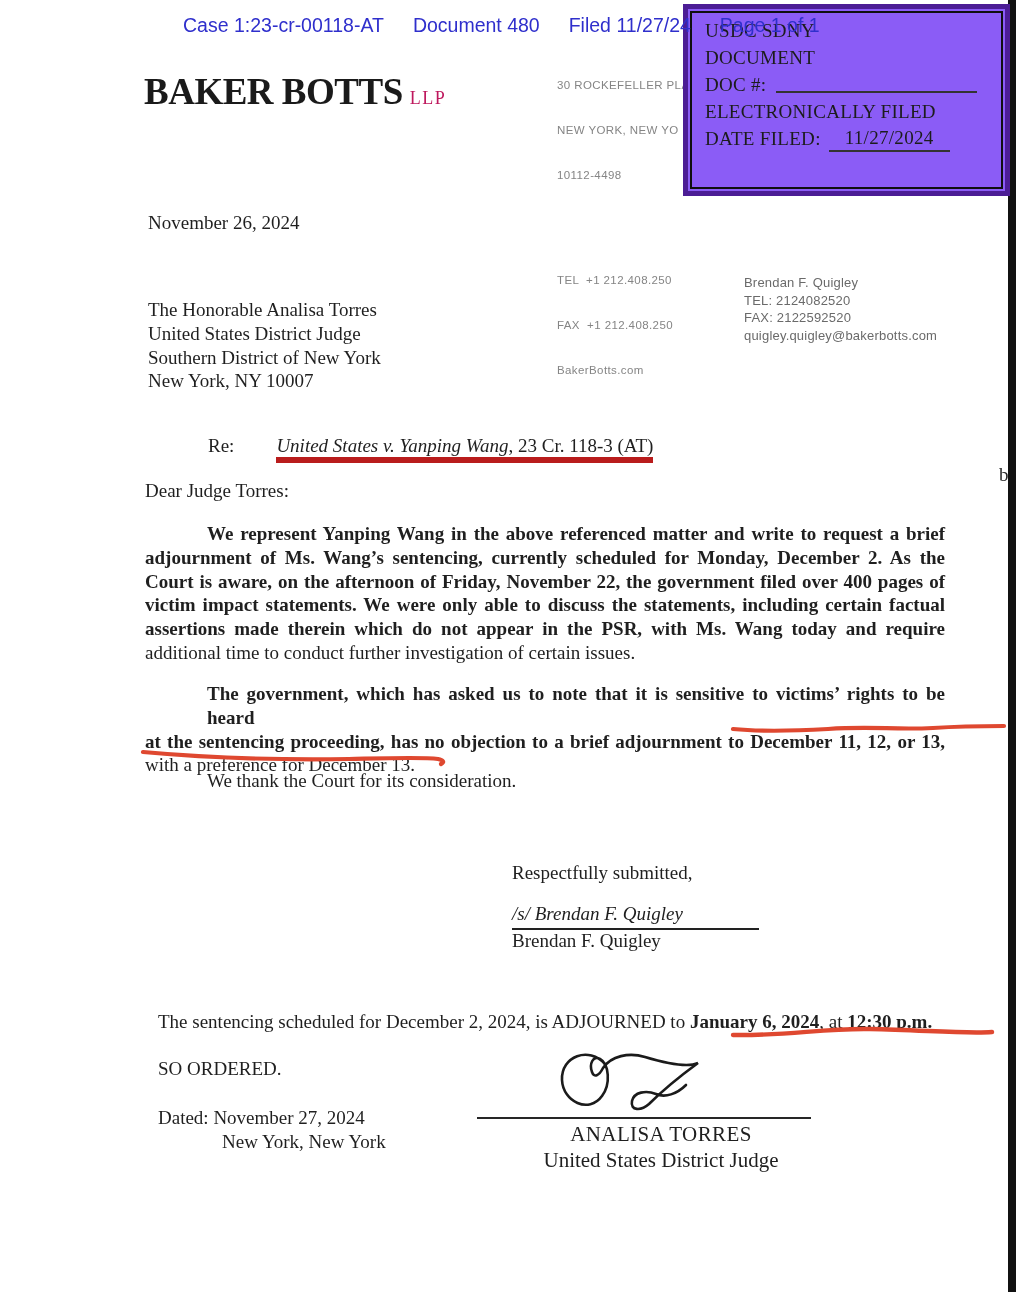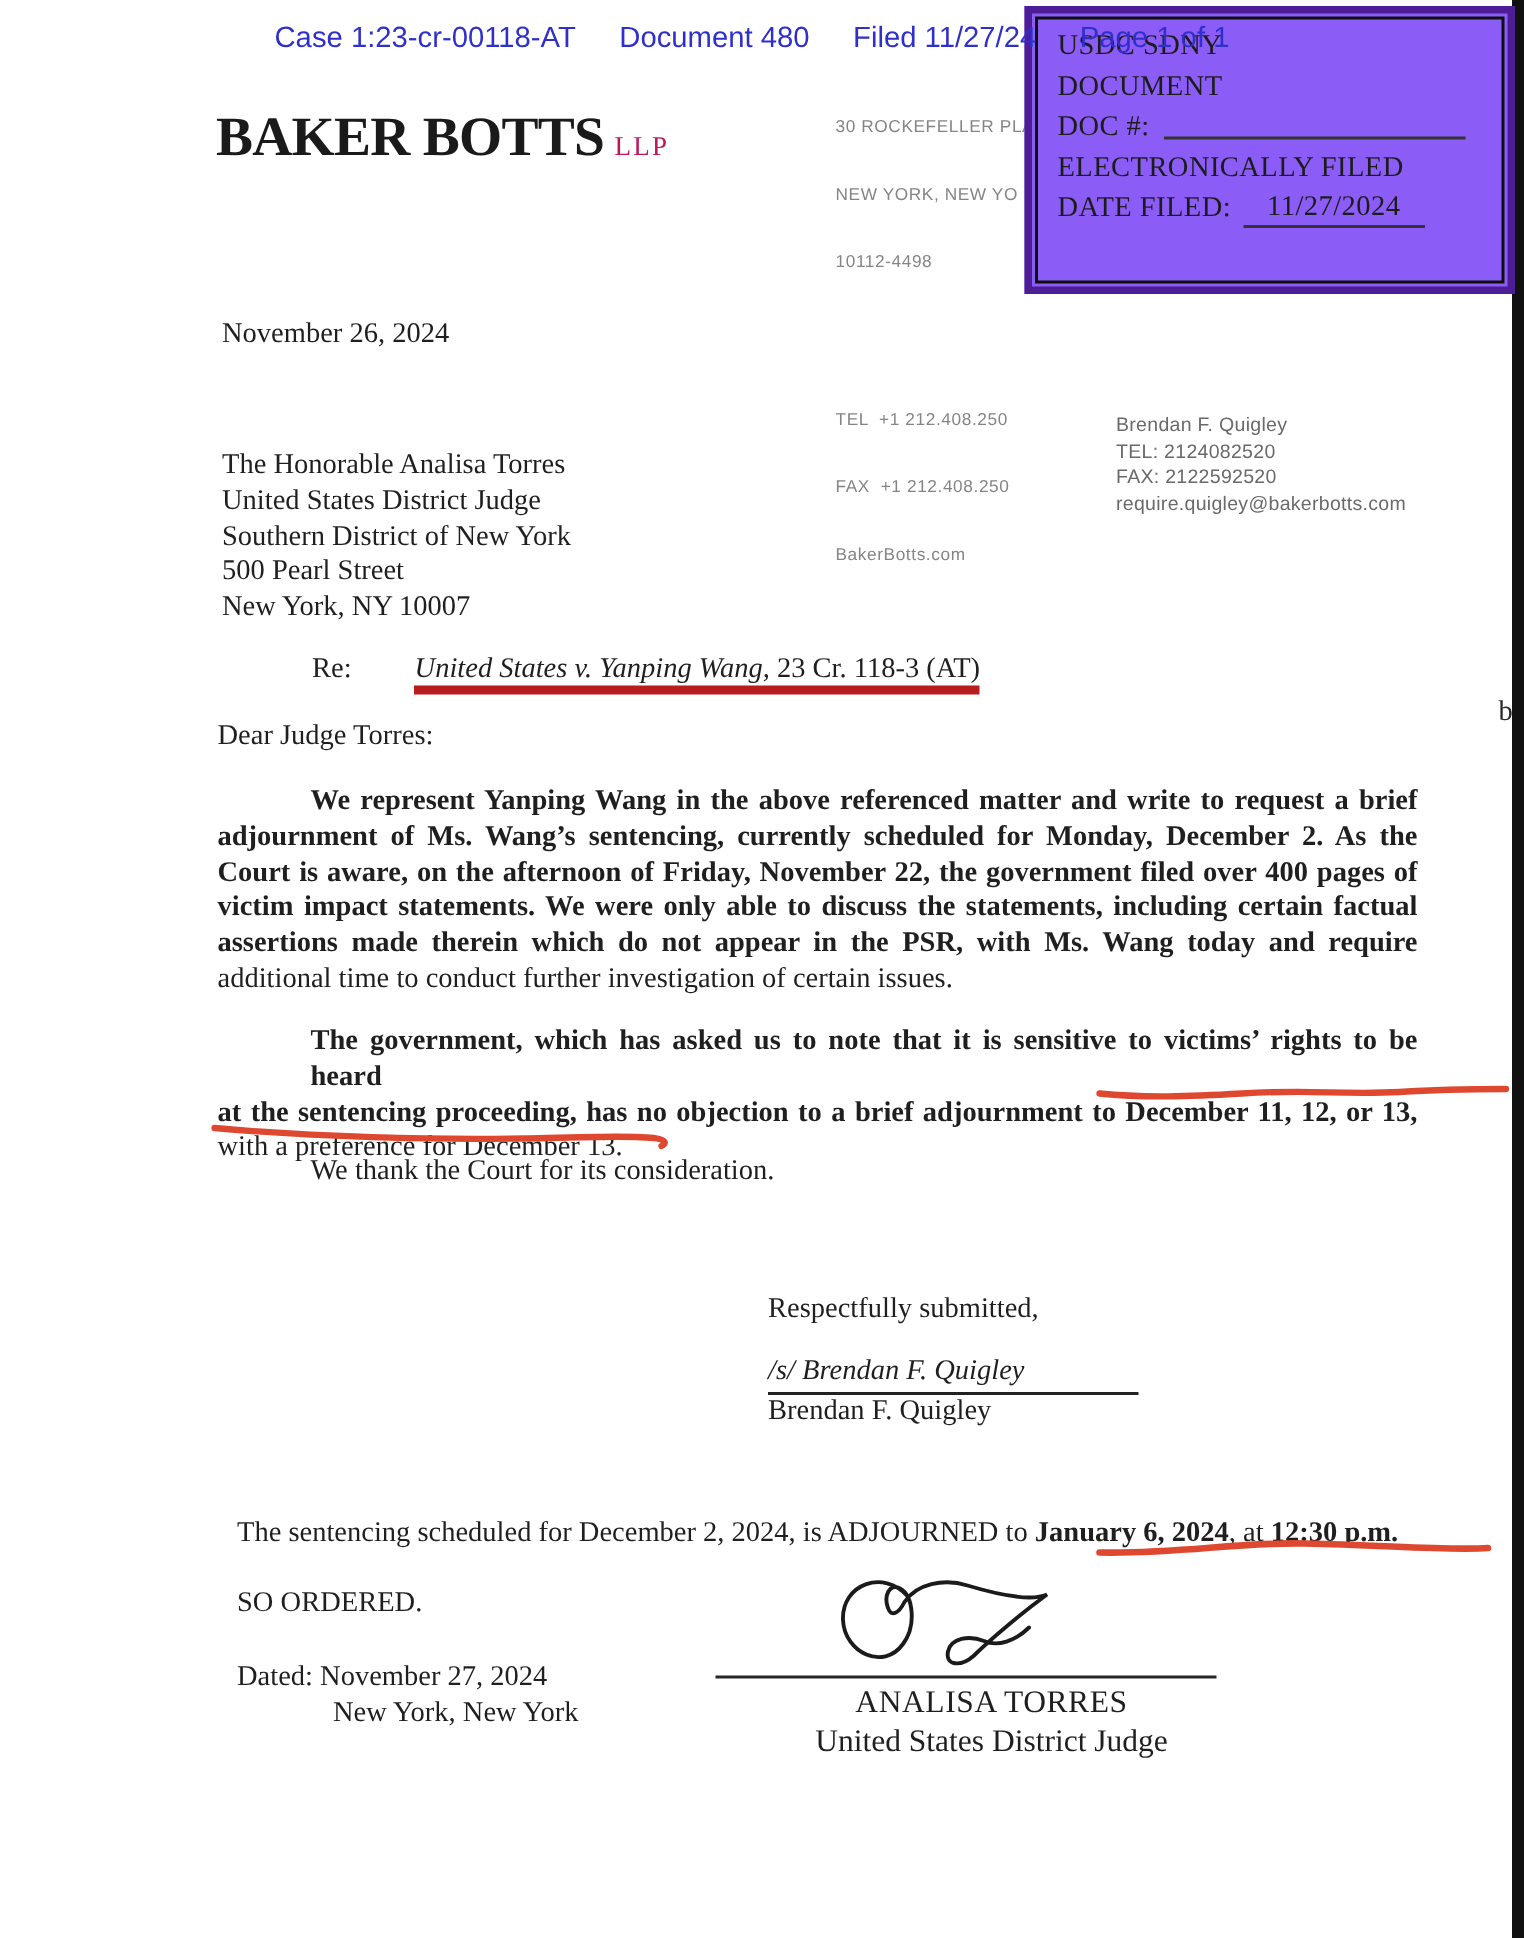--- a/index.html
+++ b/index.html
@@ -129,28 +129,27 @@
     <div>FAX  +1 212.408.250</div>
     <div>BakerBotts.com</div>
   </div>
 
   <div class="letter-date serif19">November 26, 2024</div>
 
   <div class="attorney">
     <div>Brendan F. Quigley</div>
     <div>TEL: 2124082520</div>
     <div>FAX: 2122592520</div>
-    <div>require.quigley@bakerbotts.com</div>
+    <div>quigley.quigley@bakerbotts.com</div>
   </div>
 
   <div class="recipient serif19">
     <div>The Honorable Analisa Torres</div>
     <div>United States District Judge</div>
     <div>Southern District of New York</div>
-    <div>500 Pearl Street</div>
     <div>New York, NY 10007</div>
   </div>
 
   <div class="re-line serif19">
     <span>Re:</span><span class="re-case"><span class="it">United States v. Yanping Wang</span><span>, 23 Cr. 118-3 (AT)</span></span>
   </div>
 
   <div class="salutation serif19">Dear Judge Torres:</div>
 
   <div class="bodypara serif19 p1">

